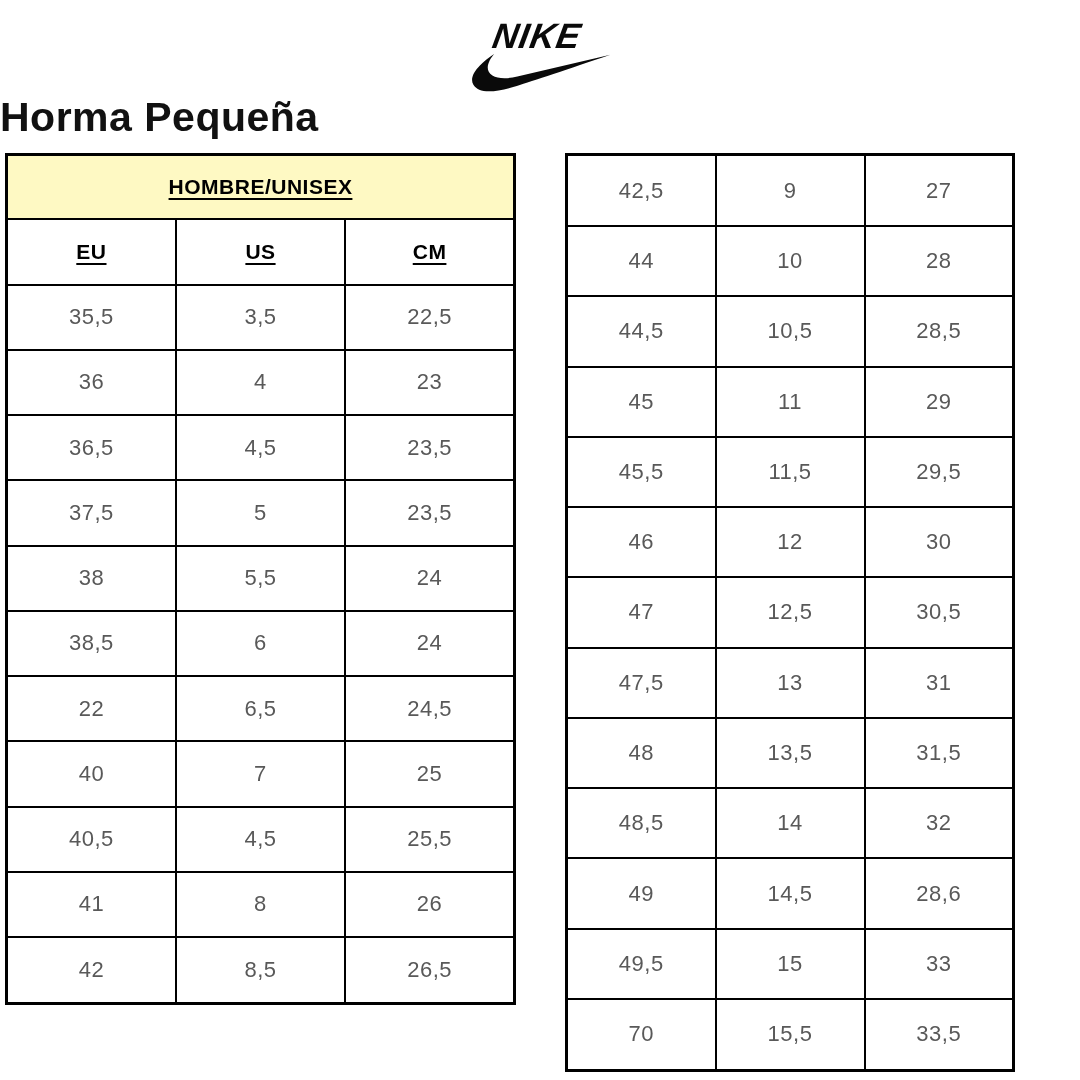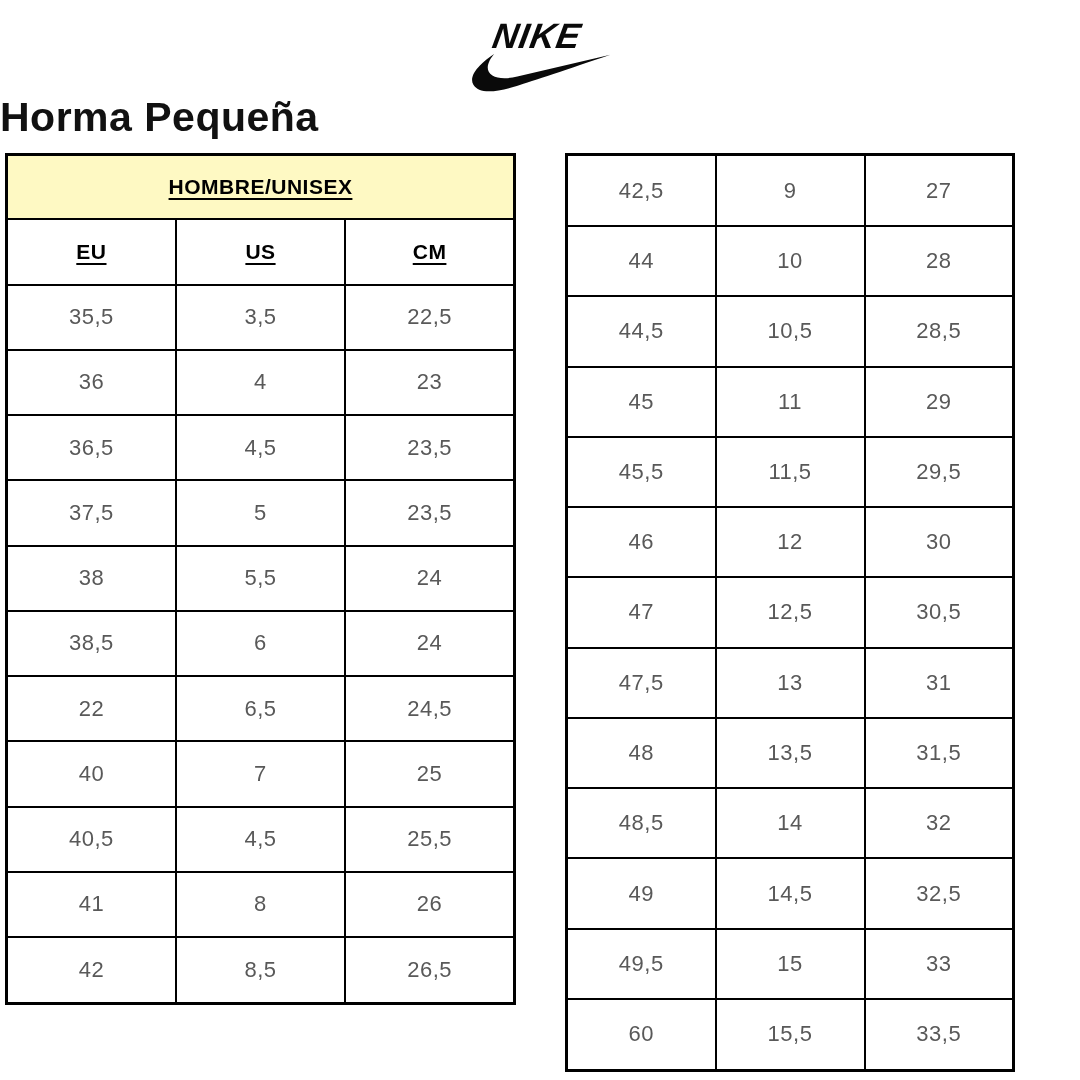--- a/index.html
+++ b/index.html
@@ -224,28 +224,28 @@
           <td class="size-cell">31,5</td>
         </tr>
         <tr>
           <td class="size-cell">48,5</td>
           <td class="size-cell">14</td>
           <td class="size-cell">32</td>
         </tr>
         <tr>
           <td class="size-cell">49</td>
           <td class="size-cell">14,5</td>
-          <td class="size-cell">32,5</td>
+          <td class="size-cell">28,6</td>
         </tr>
         <tr>
           <td class="size-cell">49,5</td>
           <td class="size-cell">15</td>
           <td class="size-cell">33</td>
         </tr>
         <tr>
-          <td class="size-cell">60</td>
+          <td class="size-cell">70</td>
           <td class="size-cell">15,5</td>
           <td class="size-cell">33,5</td>
         </tr>
       </tbody>
   </table>
 
 </div>
 
 </body></html>

